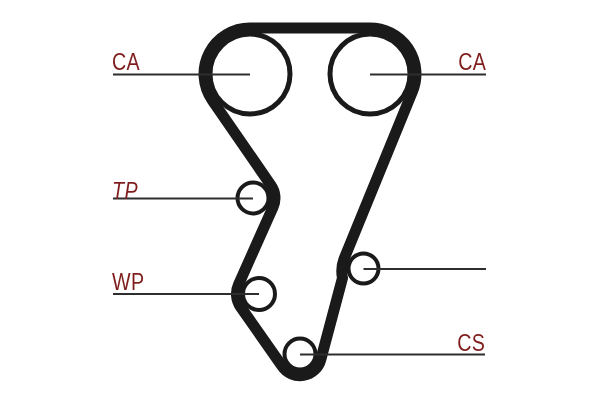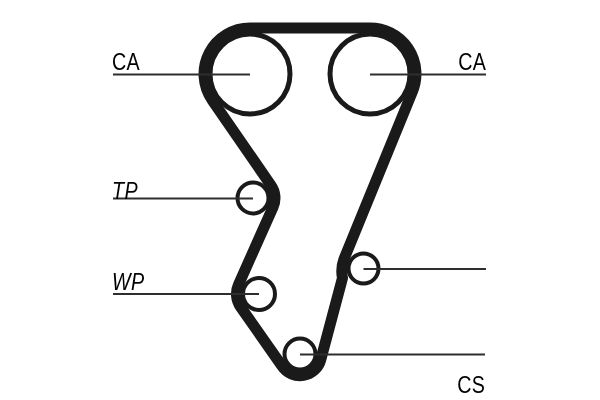--- a/index.html
+++ b/index.html
@@ -17,21 +17,21 @@
   }
   .stage svg {
     position: absolute;
     left: 0;
     top: 0;
   }
   .pulley-label {
     position: absolute;
     font-size: 24px;
     line-height: 24px;
-    color: #000000;
+    color: #7f1d1d;
     letter-spacing: 0.5px;
     white-space: nowrap;
   }
   .pulley-label span {
     display: inline-block;
     transform: scaleX(0.82);
   }
   .label-left {
     left: 112px;
     text-align: left;
@@ -85,22 +85,22 @@
   </div>
 
   <div class="pulley-label label-right" style="left:366px; top:50px;">
     <span>CA</span>
   </div>
 
   <div class="pulley-label label-left" style="top:179px;font-style:italic;">
     <span>TP</span>
   </div>
 
-  <div class="pulley-label label-left" style="top:270px;font-style:italic;">
+  <div class="pulley-label label-left" style="top:270px;">
     <span>WP</span>
   </div>
 
 
-  <div class="pulley-label label-right" style="left:365px; top:331px;margin-top:42px;">
+  <div class="pulley-label label-right" style="left:365px; top:331px;">
     <span>CS</span>
   </div>
 
 </div>
 
 </body></html>

